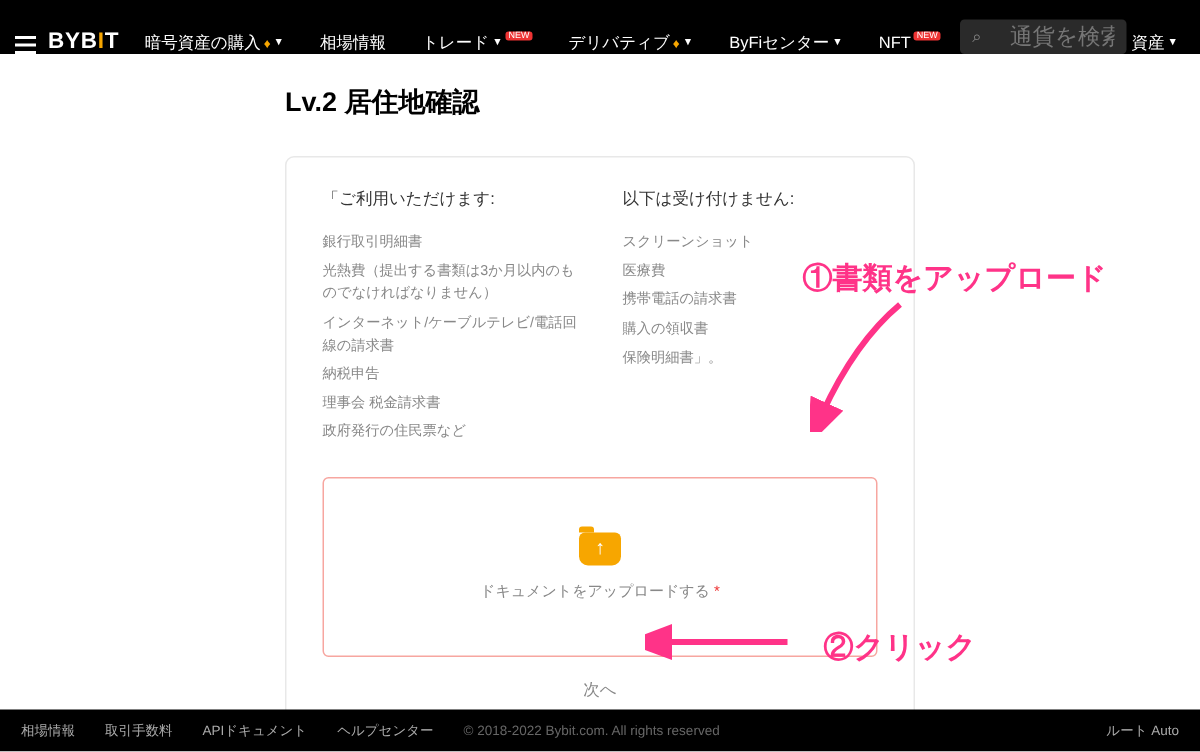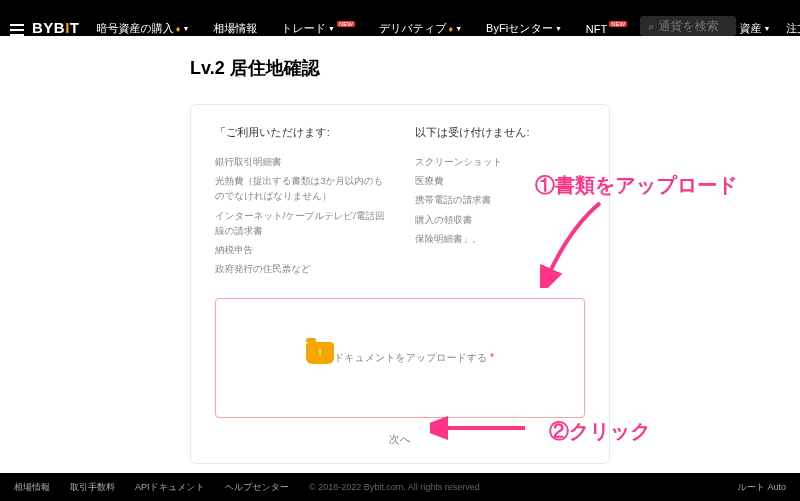--- a/index.html
+++ b/index.html
@@ -10,35 +10,35 @@
 .hamburger { display: flex; flex-direction: column; gap: 3px; margin-right: 8px; cursor: pointer; }
 .hamburger span { width: 14px; height: 2px; background: #fff; }
 .logo { font-weight: bold; font-size: 15px; letter-spacing: 0.5px; margin-right: 12px; }
 .logo .y { color: #f7a600; }
 .nav { display: flex; gap: 14px; align-items: center; }
 .nav-item { display: flex; align-items: center; gap: 2px; padding: 0 5px; cursor: pointer; white-space: nowrap; }
 .flame { color: #f7a600; font-size: 9px; }
 .caret { font-size: 7px; }
 .badge-new { background: #e33; color: #fff; font-size: 6px; padding: 0 2px; border-radius: 2px; position: relative; top: -5px; }
 .search-box { background: #2a2a2a; border-radius: 3px; display: flex; align-items: center; padding: 3px 8px; margin-left: 8px; }
-.search-box input { background: transparent; border: none; color: #aaa; font-size: 12px; width: 70px; outline: none; }
+.search-box input { background: transparent; border: none; color: #aaa; font-size: 15px; width: 70px; outline: none; margin-left: 15px; }
 .search-icon { color: #888; margin-right: 4px; font-size: 11px; }
 .header-right { margin-left: auto; display: flex; align-items: center; gap: 10px; }
 .header-right .nav-item { padding: 0 3px; }
 
 
 .main { padding: 20px 0 0 0; }
 .card { width: 420px; margin: 0 auto; }
 .title { font-size: 18px; font-weight: bold; margin-bottom: 24px; }
 .panel { border: 1px solid #e8e8e8; border-radius: 6px; padding: 20px 24px 16px; }
 .cols { display: flex; gap: 30px; margin-bottom: 18px; }
 .col { flex: 1; }
 .col-head { font-size: 11px; color: #333; margin-bottom: 14px; }
 .col-item { font-size: 9.5px; color: #888; line-height: 1.6; margin-bottom: 4px; }
-.upload { border: 1px solid #f7a6a0; border-radius: 4px; height: 120px; display: flex; flex-direction: row; align-items: center; justify-content: center; cursor: pointer; }
+.upload { border: 1px solid #f7a6a0; border-radius: 4px; height: 120px; display: flex; flex-direction: column; align-items: center; justify-content: center; cursor: pointer; }
 .upload-icon { width: 28px; height: 22px; background: #f7a600; border-radius: 4px 4px 6px 6px; position: relative; margin-bottom: 10px; }
 .upload-icon::before { content: ""; position: absolute; top: -4px; left: 0; width: 10px; height: 4px; background: #f7a600; border-radius: 2px 2px 0 0; }
 .upload-icon::after { content: "↑"; position: absolute; top: 2px; left: 50%; transform: translateX(-50%); color: #fff; font-size: 13px; font-weight: bold; }
 .upload-text { font-size: 10px; color: #888; }
 .upload-text .req { color: #e33; }
 .next-btn { text-align: center; font-size: 11px; color: #888; margin-top: 14px; cursor: pointer; }
 
 
 .annotation { position: absolute; color: #ff3388; font-weight: bold; }
 .anno1 { top: 172px; left: 535px; font-size: 20px; }
@@ -110,20 +110,21 @@
   <div class="card">
     <div class="title">Lv.2 居住地確認</div>
     <div class="panel">
       <div class="cols">
         <div class="col">
           <div class="col-head">「ご利用いただけます:</div>
           <div class="col-item">銀行取引明細書</div>
           <div class="col-item">光熱費（提出する書類は3か月以内のものでなければなりません）</div>
           <div class="col-item">インターネット/ケーブルテレビ/電話回線の請求書</div>
           <div class="col-item">納税申告</div>
+          <div class="col-item">理事会 税金請求書</div>
           <div class="col-item">政府発行の住民票など</div>
         </div>
         <div class="col">
           <div class="col-head">以下は受け付けません:</div>
           <div class="col-item">スクリーンショット</div>
           <div class="col-item">医療費</div>
           <div class="col-item">携帯電話の請求書</div>
           <div class="col-item">購入の領収書</div>
           <div class="col-item">保険明細書」。</div>
         </div>

